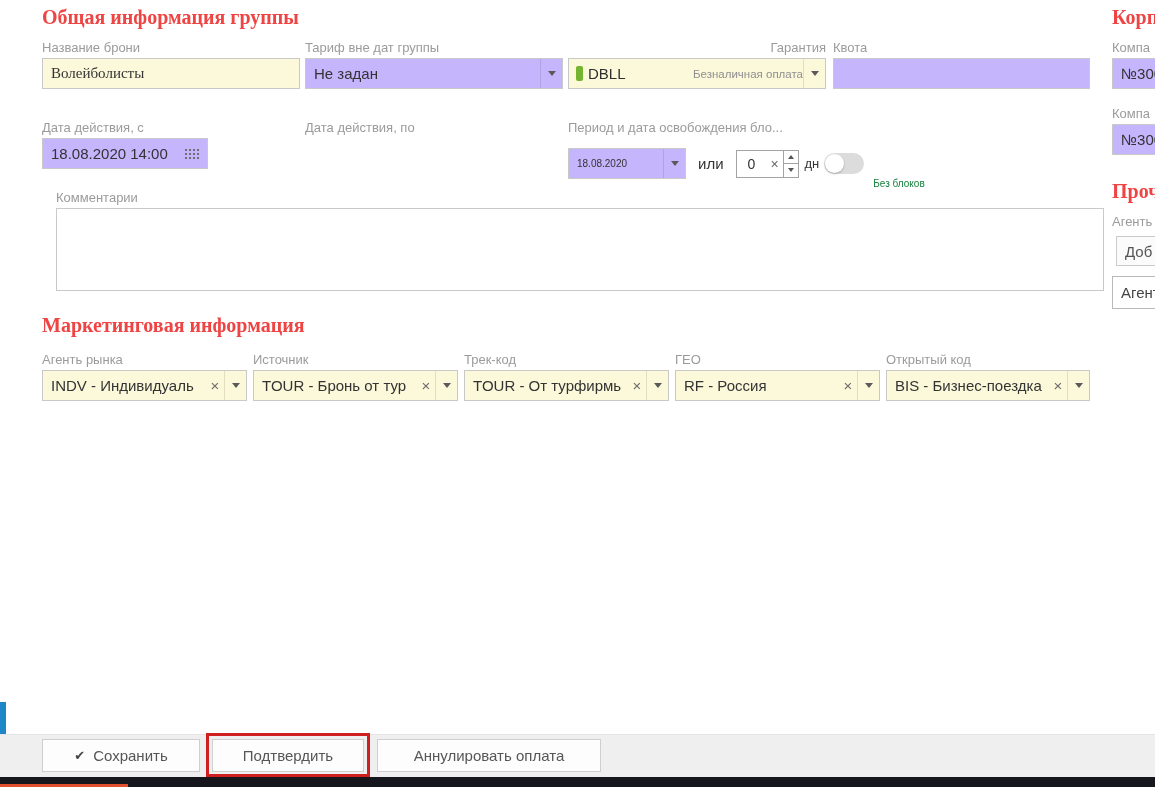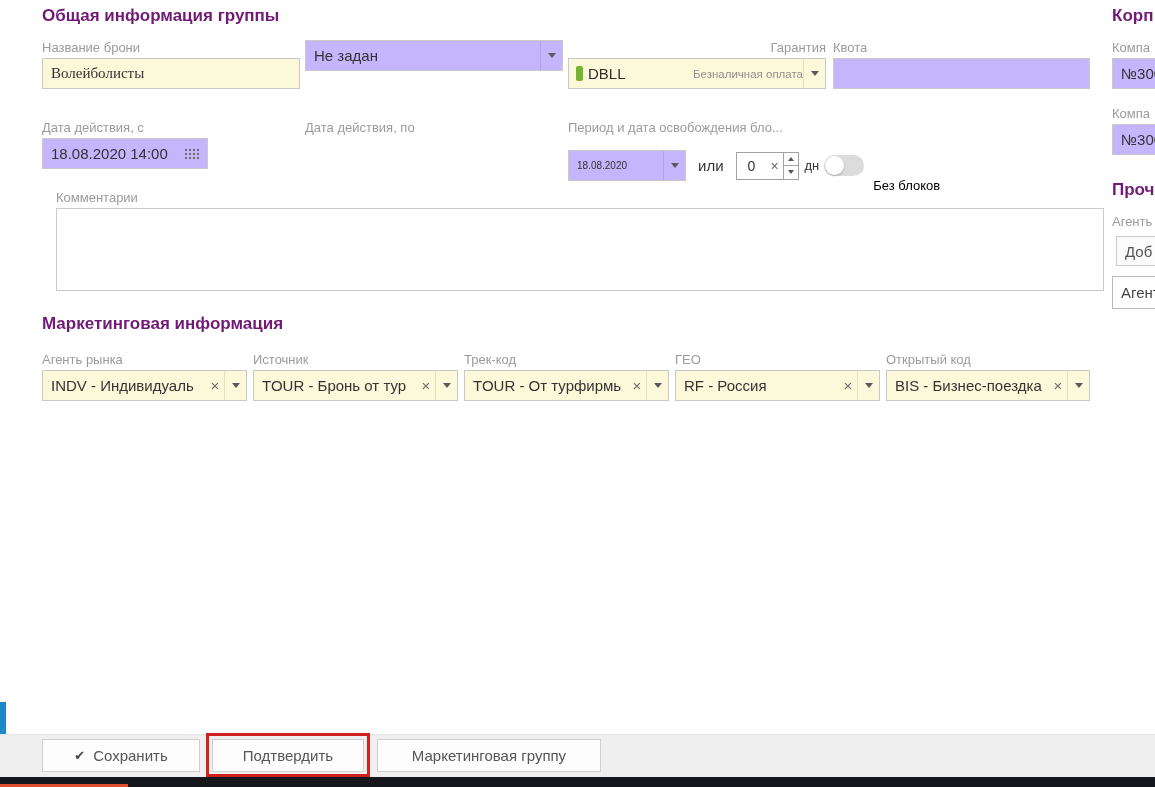--- a/index.html
+++ b/index.html
@@ -1,19 +1,19 @@
 <!DOCTYPE html>
 <html><head>
 <meta charset="utf-8">
 <style>
   *{margin:0;padding:0;box-sizing:border-box;}
   html,body{width:1155px;height:787px;overflow:hidden;background:#fff;
     font-family:"Liberation Sans",sans-serif;}
   .page{position:absolute;left:0;top:0;width:1155px;height:787px;}
-  .title{position:absolute;font-size:17px;font-weight:bold;color:#701a75;white-space:nowrap;}
+  .title{position:absolute;font-size:20px;font-weight:bold;color:#ef4444;white-space:nowrap;font-family:Liberation Serif, serif;}
   .field{position:absolute;}
   .flabel{display:block;height:16px;line-height:16px;margin-bottom:2px;font-size:13px;
     color:#9b9b9b;white-space:nowrap;overflow:hidden;}
   .box{height:31px;border:1px solid #c9c9c9;background:#c4b5fd;display:flex;align-items:center;
     font-size:15px;color:#333;width:100%;}
   .yellow{background:#fcf8da;}
   .box .val{flex:1;padding:0 8px;white-space:nowrap;overflow:hidden;}
   input.box{padding:0 8px;outline:none;font-family:Liberation Serif, serif;}
   textarea.cmt{position:absolute;left:0;top:18px;width:100%;height:83px;border:1px solid #c9c9c9;
     resize:none;outline:none;font-family:inherit;font-size:15px;color:#333;padding:6px 8px;background:#fff;}
@@ -39,21 +39,21 @@
   .spin-clear{width:16px;color:#6a6a6a;font-size:14px;text-align:center;line-height:1;}
   .spin-arrows{width:15px;border:1px solid #a3a3a3;border-left:none;display:flex;flex-direction:column;background:#fff;}
   .spin-up,.spin-down{flex:1;display:flex;align-items:center;justify-content:center;}
   .spin-down{border-top:1px solid #a3a3a3;}
   .tri-up{width:0;height:0;border-left:3px solid transparent;border-right:3px solid transparent;border-bottom:4px solid #555;}
   .tri-down{width:0;height:0;border-left:3px solid transparent;border-right:3px solid transparent;border-top:4px solid #555;}
   .unit{margin-left:6px;margin-right:5px;font-size:13px;color:#333;flex:none;}
   .toggle{width:40px;height:21px;border-radius:11px;background:#dcdcdc;position:relative;flex:none;}
   .knob{position:absolute;left:1px;top:1px;width:19px;height:19px;border-radius:50%;background:#fff;
     box-shadow:0 1px 2px rgba(0,0,0,0.25);}
-  .toggle-label{margin-left:9px;font-size:13px;color:#000000;white-space:nowrap;flex:none;margin-top:40px;}
+  .toggle-label{margin-left:9px;font-size:10px;color:#15803d;white-space:nowrap;flex:none;margin-top:40px;}
   .footer-strip{position:absolute;left:0;top:734px;width:1155px;height:43px;background:#efefef;
     border-top:1px solid #e5e5e5;}
   .btn{position:absolute;top:739px;height:33px;background:#fdfdfd;border:1px solid #cfcfcf;
     display:flex;align-items:center;justify-content:center;font-size:15px;color:#565656;cursor:pointer;white-space:nowrap;}
   .btn .check{margin-right:8px;font-size:13px;color:#454545;}
   .confirm-wrap{position:absolute;left:206px;top:733px;width:164px;height:44px;border:3px solid #cf1f1f;
     display:flex;align-items:center;justify-content:center;}
   .btn.inline{position:static;width:152px;height:33px;}
   .taskbar{position:absolute;left:0;top:777px;width:1155px;height:10px;background:#15171c;}
   .orange-line{position:absolute;left:0;top:784px;width:128px;height:3px;background:#e1502e;}
@@ -71,20 +71,21 @@
 <div class="page">
 
   <div class="title" style="left:42px;top:6px;">Общая информация группы</div>
 
   <div class="field" style="left:42px;top:40px;width:258px;">
     <span class="flabel">Название брони</span>
     <input class="box yellow" value="Волейболисты" style="">
   </div>
 
   <div class="field" style="left:305px;top:40px;width:258px;">
+    <span class="flabel">Тариф вне дат группы</span>
     <div class="box">
       <span class="val">Не задан</span>
       <span class="chev-zone">
           <span class="chev"></span>
         </span>
     </div>
   </div>
 
   <div class="field" style="left:568px;top:40px;width:258px;text-align:right;">
     <span class="flabel">Гарантия</span>
@@ -236,19 +237,19 @@
     <span>Сохранить</span>
   </div>
 
   <div class="confirm-wrap">
     <div class="btn inline">
       <span>Подтвердить</span>
     </div>
   </div>
 
   <div class="btn" style="left:377px;width:224px;">
-    <span>Маркетинговая группу</span>
+    <span>Аннулировать оплата</span>
   </div>
 
   <div class="taskbar"></div>
   <div class="orange-line"></div>
 
 </div>
 
 </body></html>

